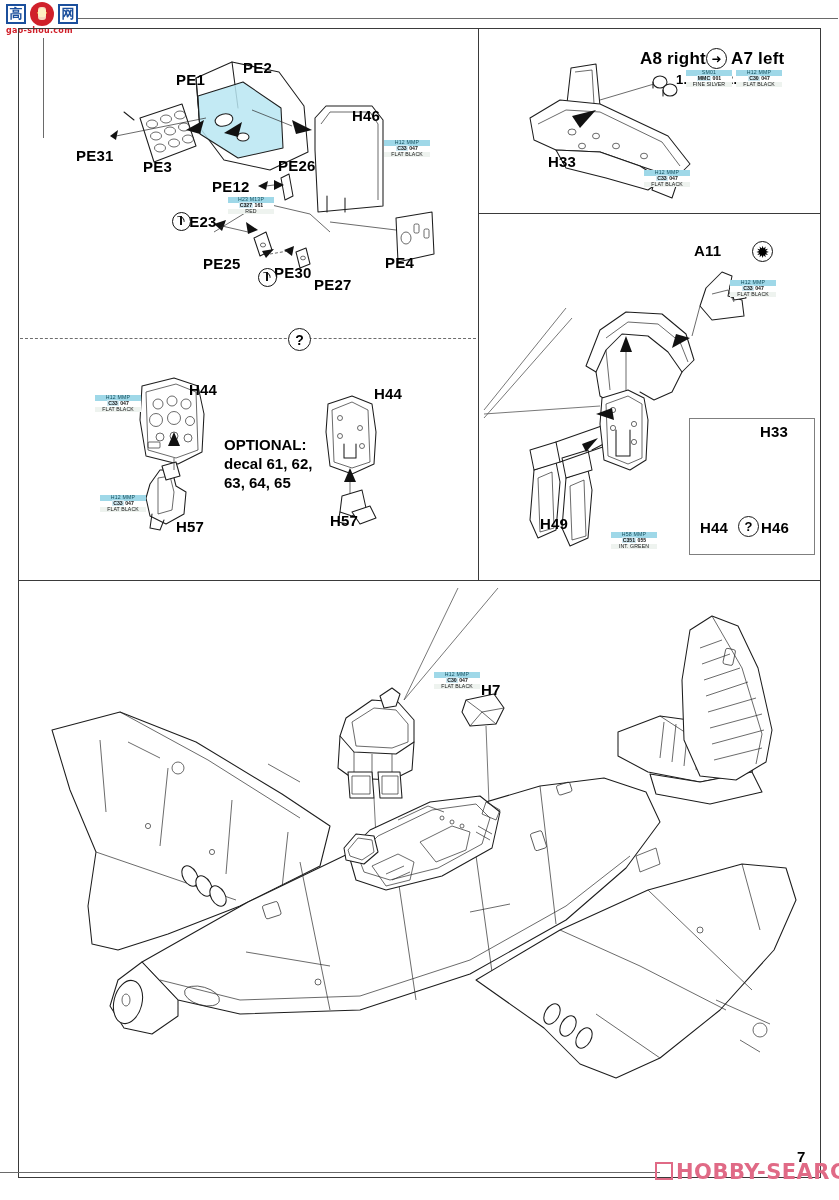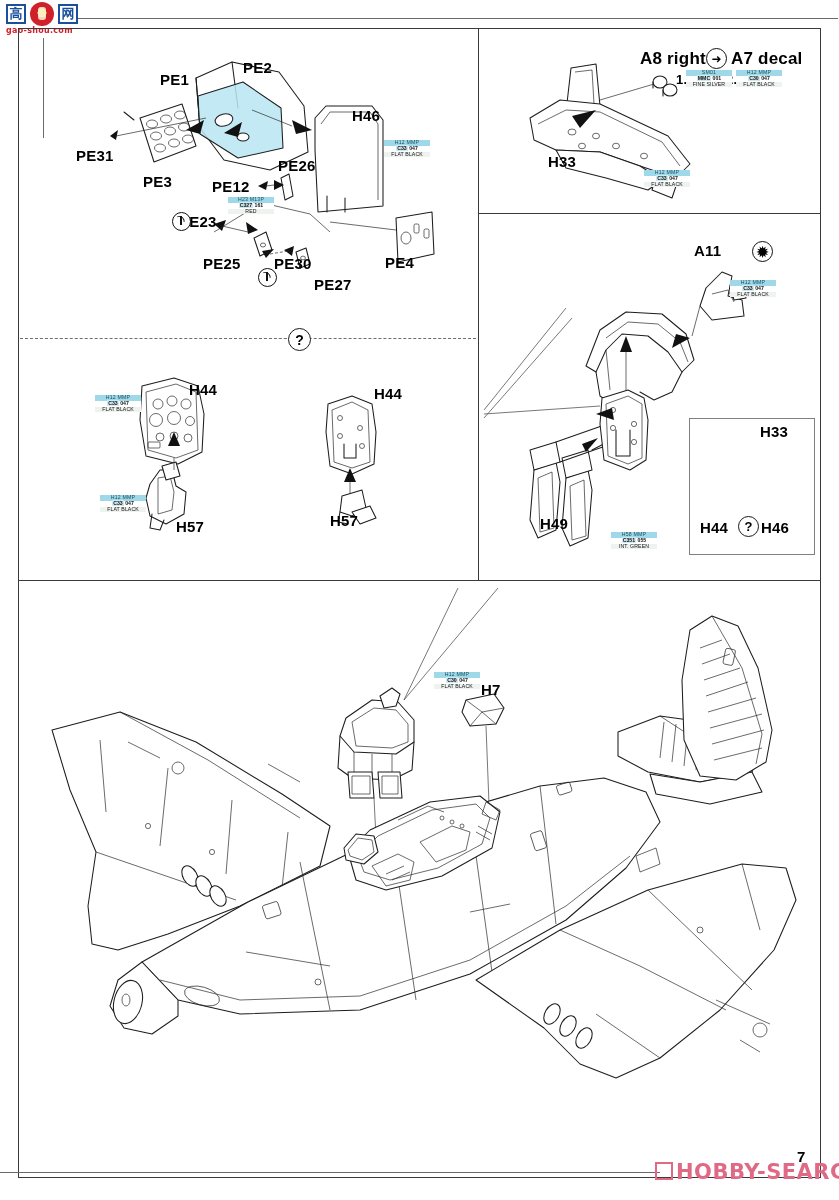--- a/index.html
+++ b/index.html
@@ -426,51 +426,56 @@
       <path class="ln-t" d="M712,616 L742,668 L762,734 L756,764"></path>
       <g class="ln-t">
         <path d="M700,648 L722,640 M702,664 L730,654 M704,680 L740,668 M706,696 L748,682 M708,712 L756,698 M710,728 L762,714 M712,744 L764,730 M714,760 L762,748"></path>
       </g>
       <rect class="ln-t" x="726" y="648" width="10" height="16" rx="2" transform="rotate(12 726 648)"></rect>
 
       <path class="ln-t" d="M636,856 L656,848 L660,864 L640,872 Z"></path>
     </g>
   </svg>
 
-  <div class="lbl" style="left:160px;top:72px">PE1</div>
+  <div class="lbl" style="left:176px;top:72px">PE1</div>
   <div class="lbl" style="left:243px;top:60px">PE2</div>
-  <div class="lbl" style="left:143px;top:174px">PE3</div>
+  <div class="lbl" style="left:143px;top:159px">PE3</div>
   <div class="lbl" style="left:385px;top:255px">PE4</div>
   <div class="lbl" style="left:76px;top:148px">PE31</div>
   <div class="lbl" style="left:278px;top:158px">PE26</div>
   <div class="lbl" style="left:212px;top:179px">PE12</div>
   <div class="lbl" style="left:179px;top:214px">PE23</div>
   <div class="lbl" style="left:203px;top:256px">PE25</div>
-  <div class="lbl" style="left:274px;top:256px">PE30</div>
+  <div class="lbl" style="left:274px;top:265px">PE30</div>
   <div class="lbl" style="left:314px;top:277px">PE27</div>
   <div class="lbl" style="left:352px;top:108px">H46</div>
 
   <div class="rotc" style="left:172px;top:212px"></div>
   <div class="rotc" style="left:258px;top:268px"></div>
 
   <div class="lbl big" style="left:640px;top:50px">A8 right</div>
   <div class="arrowc" style="left:706px;top:48px">➜</div>
-  <div class="lbl big" style="left:731px;top:50px">A7 decal</div>
+  <div class="lbl big" style="left:731px;top:50px">A7 left</div>
   <div class="lbl sm" style="left:676px;top:73px">1.</div>
   <div class="lbl sm" style="left:726px;top:73px">2.</div>
   <div class="lbl" style="left:548px;top:154px">H33</div>
 
   <div class="lbl" style="left:694px;top:243px">A11</div>
   <div class="starc" style="left:752px;top:241px">✹</div>
 
   <div class="lbl" style="left:189px;top:382px">H44</div>
   <div class="lbl" style="left:176px;top:519px">H57</div>
   <div class="lbl" style="left:374px;top:386px">H44</div>
   <div class="lbl" style="left:330px;top:513px">H57</div>
 
+  <div class="optional" style="left:224px;top:436px">
+    <div>OPTIONAL:</div>
+    <div>decal 61, 62,</div>
+    <div>63, 64, 65</div>
+  </div>
 
   <div class="lbl" style="left:540px;top:516px">H49</div>
 
   <div id="detail-box"></div>
   <div class="lbl" style="left:760px;top:424px">H33</div>
   <div class="lbl" style="left:700px;top:520px">H44</div>
   <div class="qcircle" style="left:738px;top:516px;width:19px;height:19px;font-size:13px">?</div>
   <div class="lbl" style="left:761px;top:520px">H46</div>
 
   <div class="lbl" style="left:481px;top:682px">H7</div>

